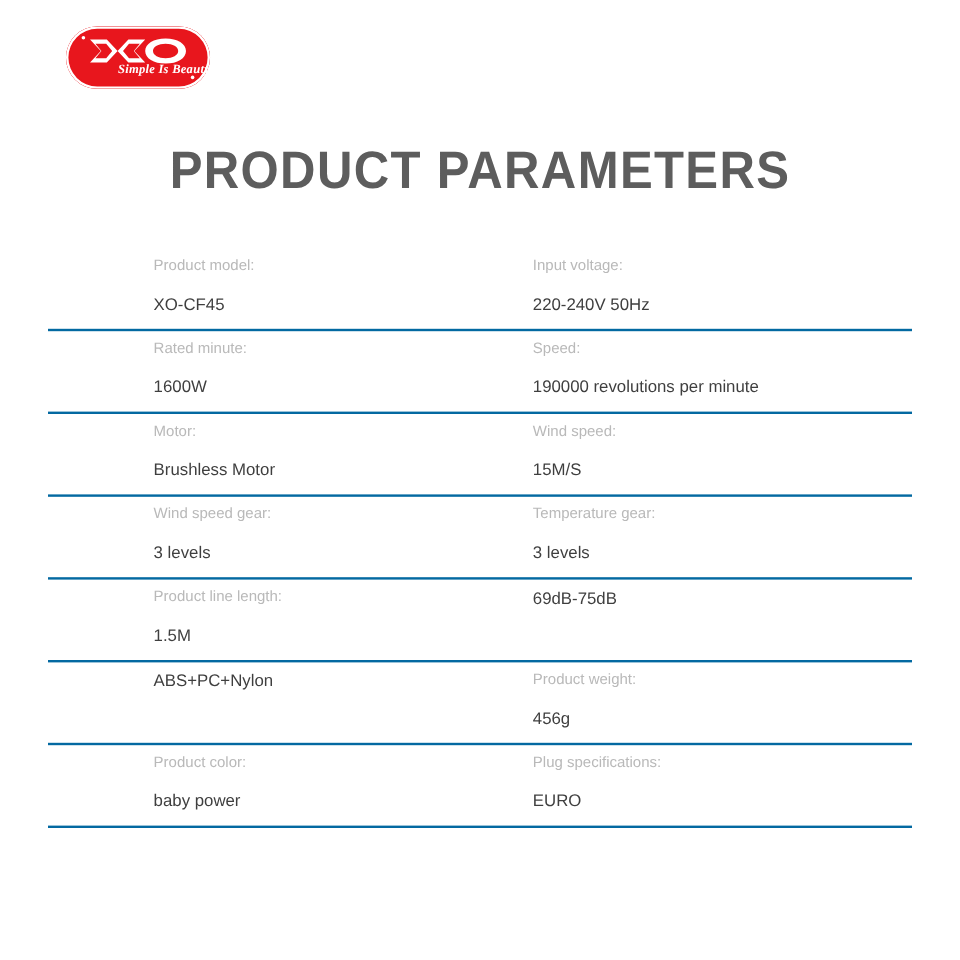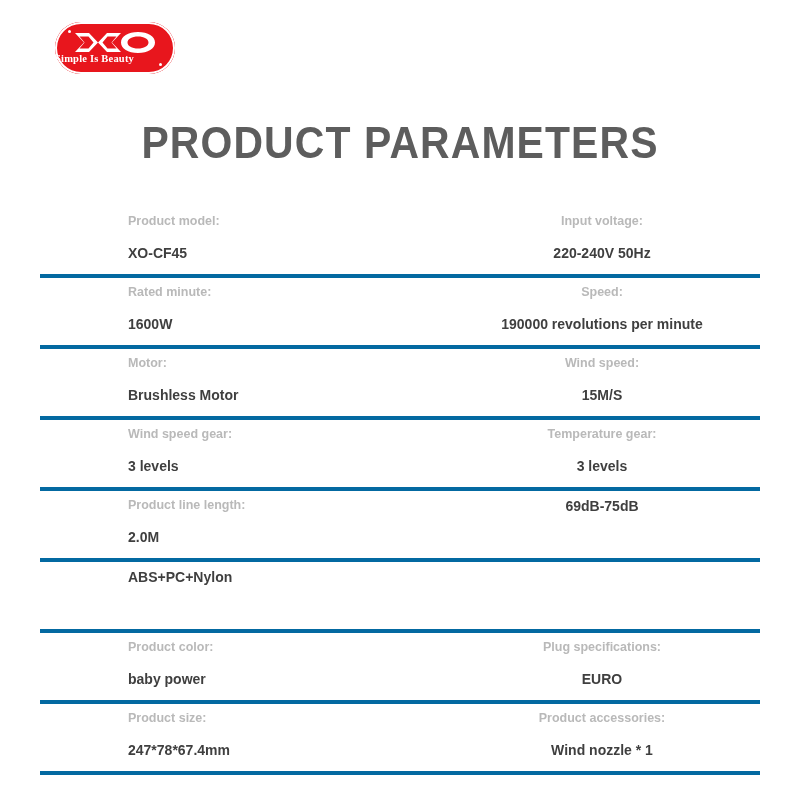--- a/index.html
+++ b/index.html
@@ -45,23 +45,24 @@
     top: 8px;
     transform: translateX(-50%);
     width: 86px;
     height: 25px;
   }
   .logo-tag {
     position: absolute;
     left: 0;
     right: 0;
     top: 31px;
-    text-align: left;
+    text-align: right;
     color: #ffffff;
     font-family: "Liberation Serif", serif;
+    font-style: italic;
     font-weight: bold;
     font-size: 10.5px;
     letter-spacing: 0.2px;
     white-space: nowrap;
   }
 
   
   .page-title {
     position: absolute;
     left: 0;
@@ -79,30 +80,29 @@
   
   .spec-table {
     position: absolute;
     left: 40px;
     top: 207px;
     width: 720px;
   }
   .spec-row {
     position: relative;
     height: 67px;
-    border-bottom: 4px solid #0369a1;
+    border-bottom: 2px solid #0369a1;
     display: flex;
-    font-weight: bold;
   }
   .spec-cell {
     box-sizing: border-box;
     padding-top: 8px;
   }
   .spec-cell.left  { width: 378px; padding-left: 88px; }
-  .spec-cell.right { width: 342px; padding-left: 26px; text-align: center; }
+  .spec-cell.right { width: 342px; padding-left: 26px; }
   .spec-label {
     display: block;
     color: #b9b9b9;
     font-size: 12.5px;
     line-height: 1;
     margin-bottom: 18px;
     white-space: nowrap;
   }
   .spec-value {
     display: block;
@@ -174,48 +174,42 @@
     </div>
     <div class="spec-cell right">
       <span class="spec-label">Temperature gear:</span>
       <span class="spec-value">3 levels</span>
     </div>
   </div>
 
   <div class="spec-row">
     <div class="spec-cell left">
       <span class="spec-label">Product line length:</span>
-      <span class="spec-value">2.0M</span>
+      <span class="spec-value">1.5M</span>
     </div>
     <div class="spec-cell right">
       <span class="spec-value">69dB-75dB</span>
     </div>
   </div>
 
   <div class="spec-row">
     <div class="spec-cell left">
       <span class="spec-value">ABS+PC+Nylon</span>
+    </div>
+    <div class="spec-cell right">
+      <span class="spec-label">Product weight:</span>
+      <span class="spec-value">456g</span>
     </div>
   </div>
 
   <div class="spec-row">
     <div class="spec-cell left">
       <span class="spec-label">Product color:</span>
       <span class="spec-value">baby power</span>
     </div>
     <div class="spec-cell right">
       <span class="spec-label">Plug specifications:</span>
       <span class="spec-value">EURO</span>
     </div>
   </div>
 
-  <div class="spec-row">
-    <div class="spec-cell left">
-      <span class="spec-label">Product size:</span>
-      <span class="spec-value">247*78*67.4mm</span>
-    </div>
-    <div class="spec-cell right">
-      <span class="spec-label">Product accessories:</span>
-      <span class="spec-value">Wind nozzle * 1</span>
-    </div>
-  </div>
 
 </div>
 
 </body></html>

